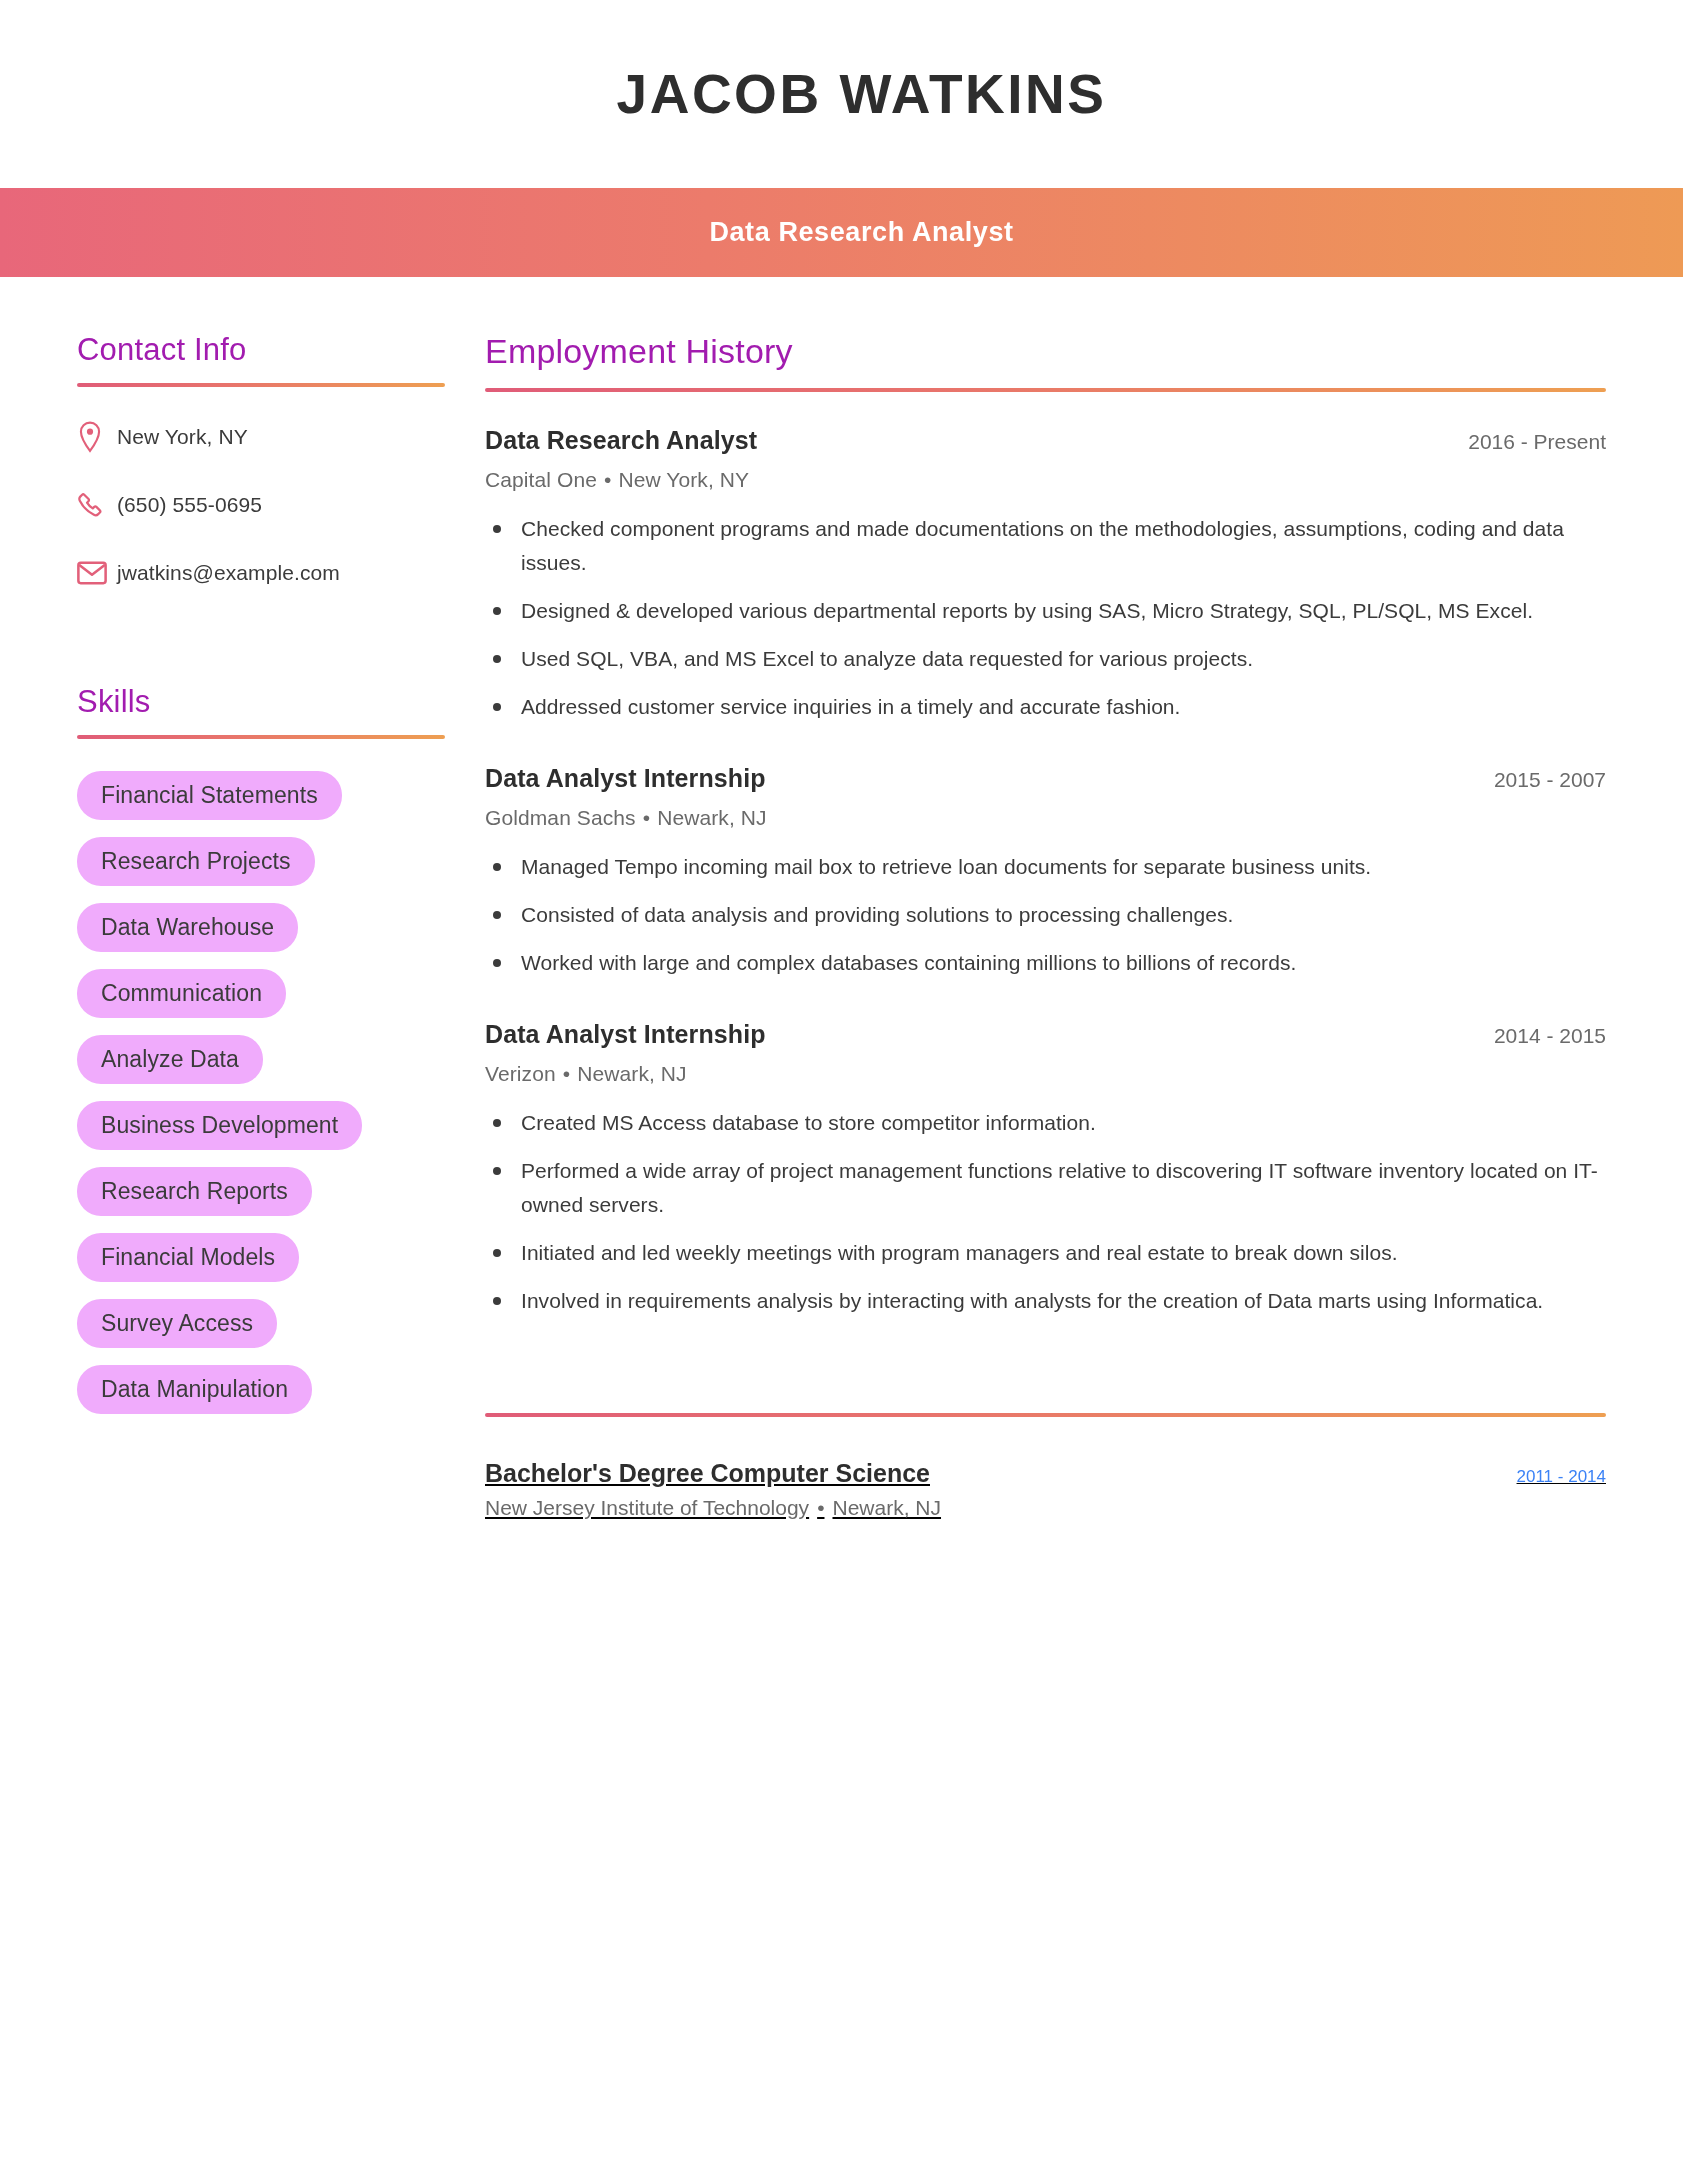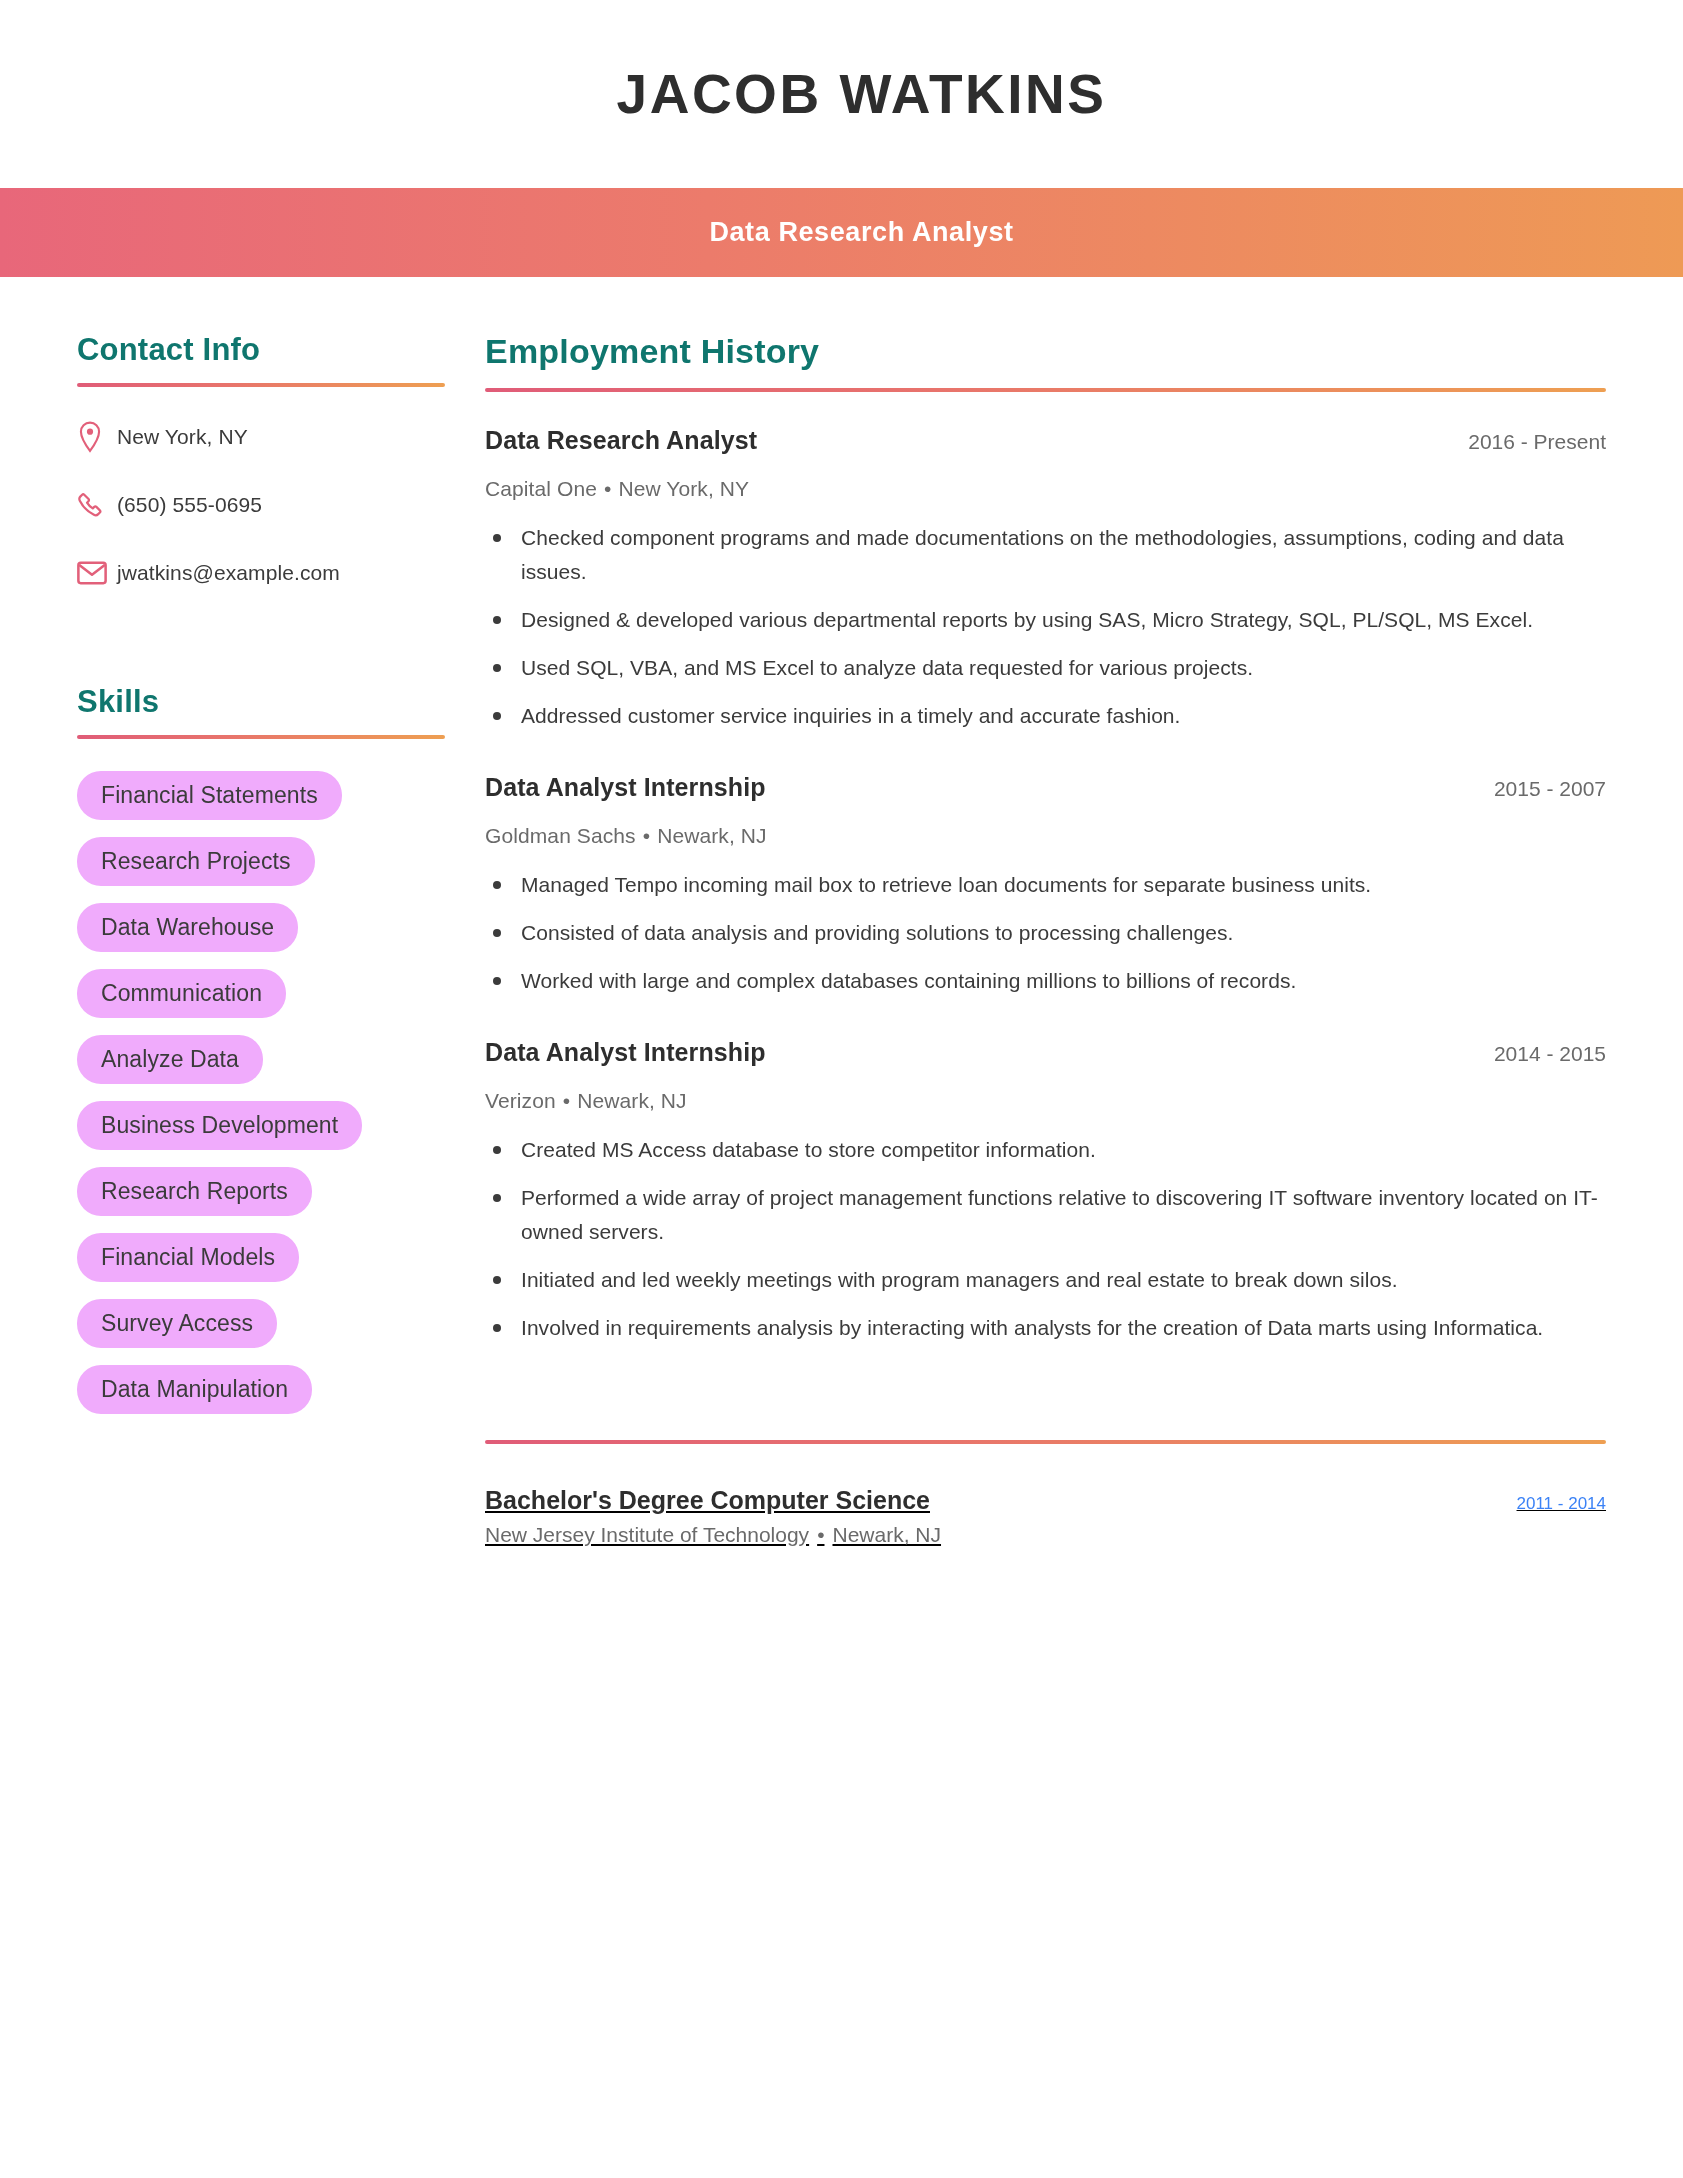--- a/index.html
+++ b/index.html
@@ -67,22 +67,22 @@
   }
 
   .main {
     flex: 1;
     padding-right: 77px;
   }
 
   
   .section-title {
     font-size: 31px;
-    font-weight: 700;
-    color: #0f766e;
+    font-weight: 400;
+    color: #a21caf;
     letter-spacing: 0.2px;
   }
 
   .section-title.main-title {
     font-size: 34px;
   }
 
   .rule {
     height: 4px;
     border-radius: 2px;
@@ -158,21 +158,21 @@
   .job-dates {
     font-size: 21px;
     color: #6a6a6a;
     white-space: nowrap;
     padding-left: 24px;
   }
 
   .job-meta {
     font-size: 21px;
     color: #6a6a6a;
-    margin-top: 22px;
+    margin-top: 13px;
     letter-spacing: 0.1px;
   }
 
   .job-meta .sep { padding: 0 7px; }
 
   .bullets {
     list-style: none;
     margin-top: 20px;
   }
 

